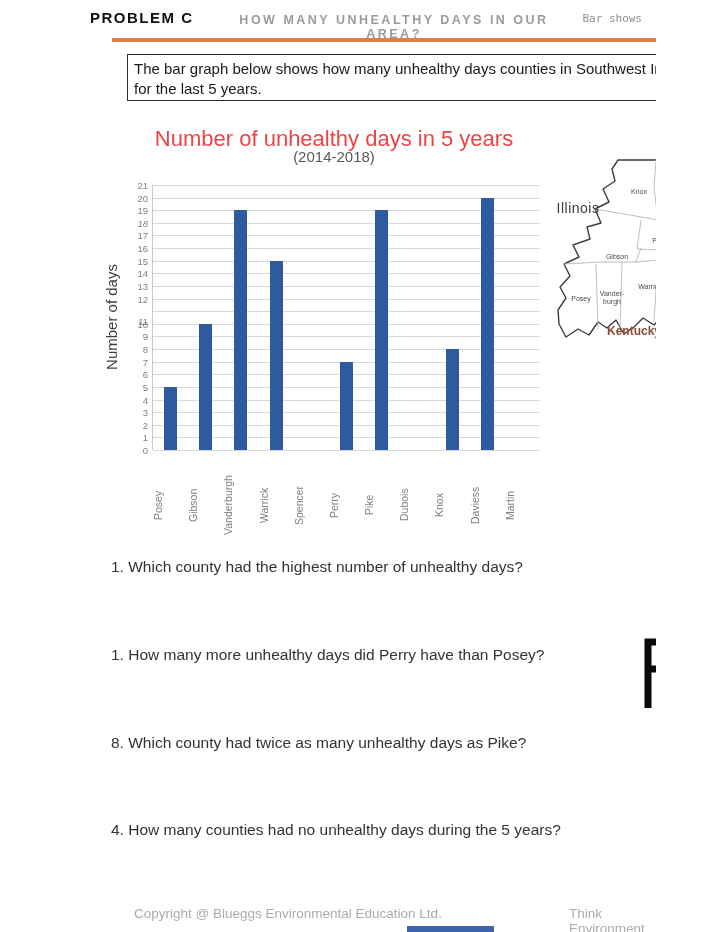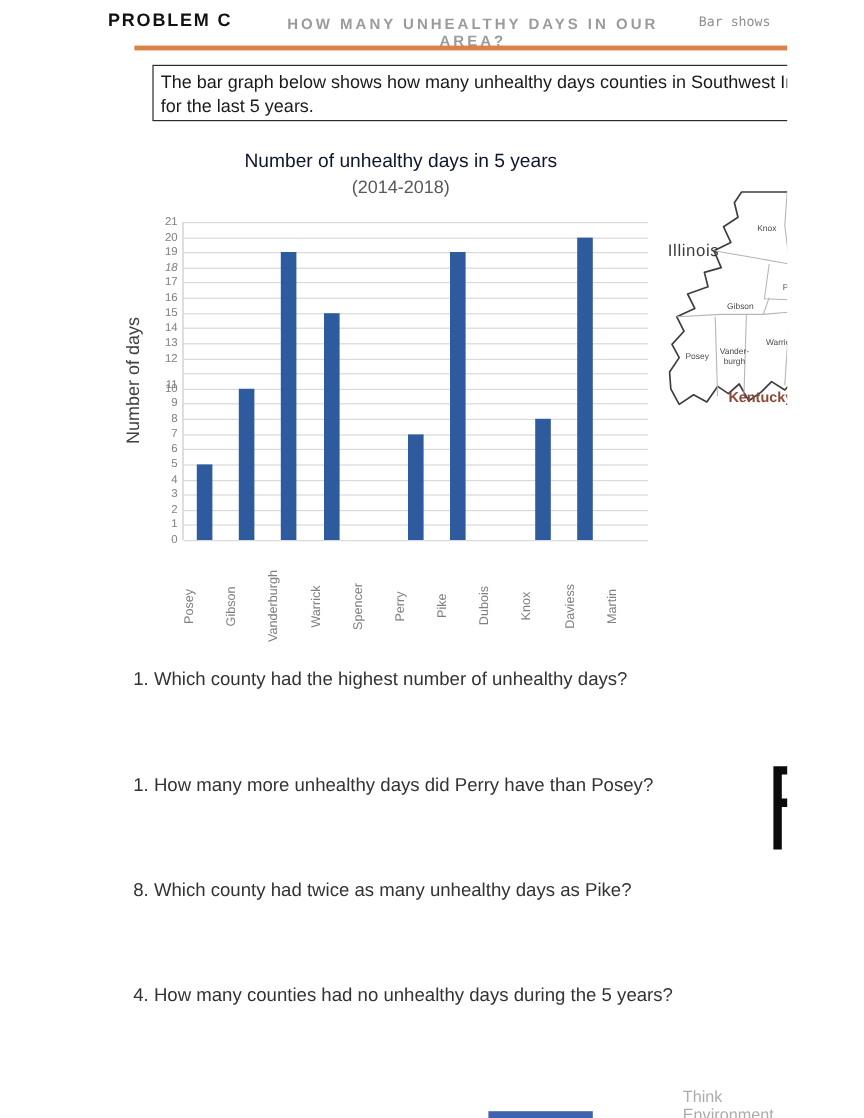--- a/index.html
+++ b/index.html
@@ -20,21 +20,21 @@
   .hdr-rule    { position:absolute; left:48px; top:38px; width:640px; height:4px; background:#dc8144; }
 
   
   .intro-box { position:absolute; left:63px; top:54px; width:613px; height:47px;
                border:1.5px solid #2b2b2b; padding:4px 6px; font-size:15px; color:#1a1a1a;
                line-height:1.35; }
 
   
   .chart { position:absolute; left:50px; top:122px; width:440px; height:430px; }
   .chart-title { position:absolute; left:0; top:4px; width:440px; text-align:center;
-                 font-size:16px; color:#0f172a; }
+                 font-size:22px; color:#ef4444; }
   .chart-subtitle { position:absolute; left:0; top:26px; width:440px; text-align:center;
                  font-size:15px; color:#595959; }
   .ylabel { position:absolute; left:-100px; top:184px; width:200px; height:22px; text-align:center;
             font-size:15px; color:#404040; transform:rotate(-90deg); }
   .plot { position:absolute; left:38px; top:63px; width:387px; height:265px;
           border-left:1px solid #c9c9c9; }
   .gridline { position:absolute; left:0; width:387px; height:1px; background:#d9d9d9; }
   .ytick { position:absolute; left:-38px; width:33px; text-align:right; font-size:9.5px;
            color:#7f7f7f; transform:translateY(-50%); }
   .bar { position:absolute; bottom:0; width:13px; }
@@ -211,16 +211,17 @@
         <circle cx="109" cy="29" r="11"></circle>
         <circle cx="100" cy="41" r="12"></circle>
         <circle cx="82" cy="44" r="14"></circle>
         <circle cx="63" cy="52" r="13"></circle>
         <circle cx="53" cy="63" r="11"></circle>
         <circle cx="48" cy="74" r="8"></circle>
       </g>
     </svg>
   </figure>
 
+  <div class="footer-left">Copyright @ Blueggs Environmental Education Ltd.</div>
   <div class="footer-right">Think Environment in Math</div>
   <div class="bottom-bar"></div>
 
 </div>
 
 </body></html>

